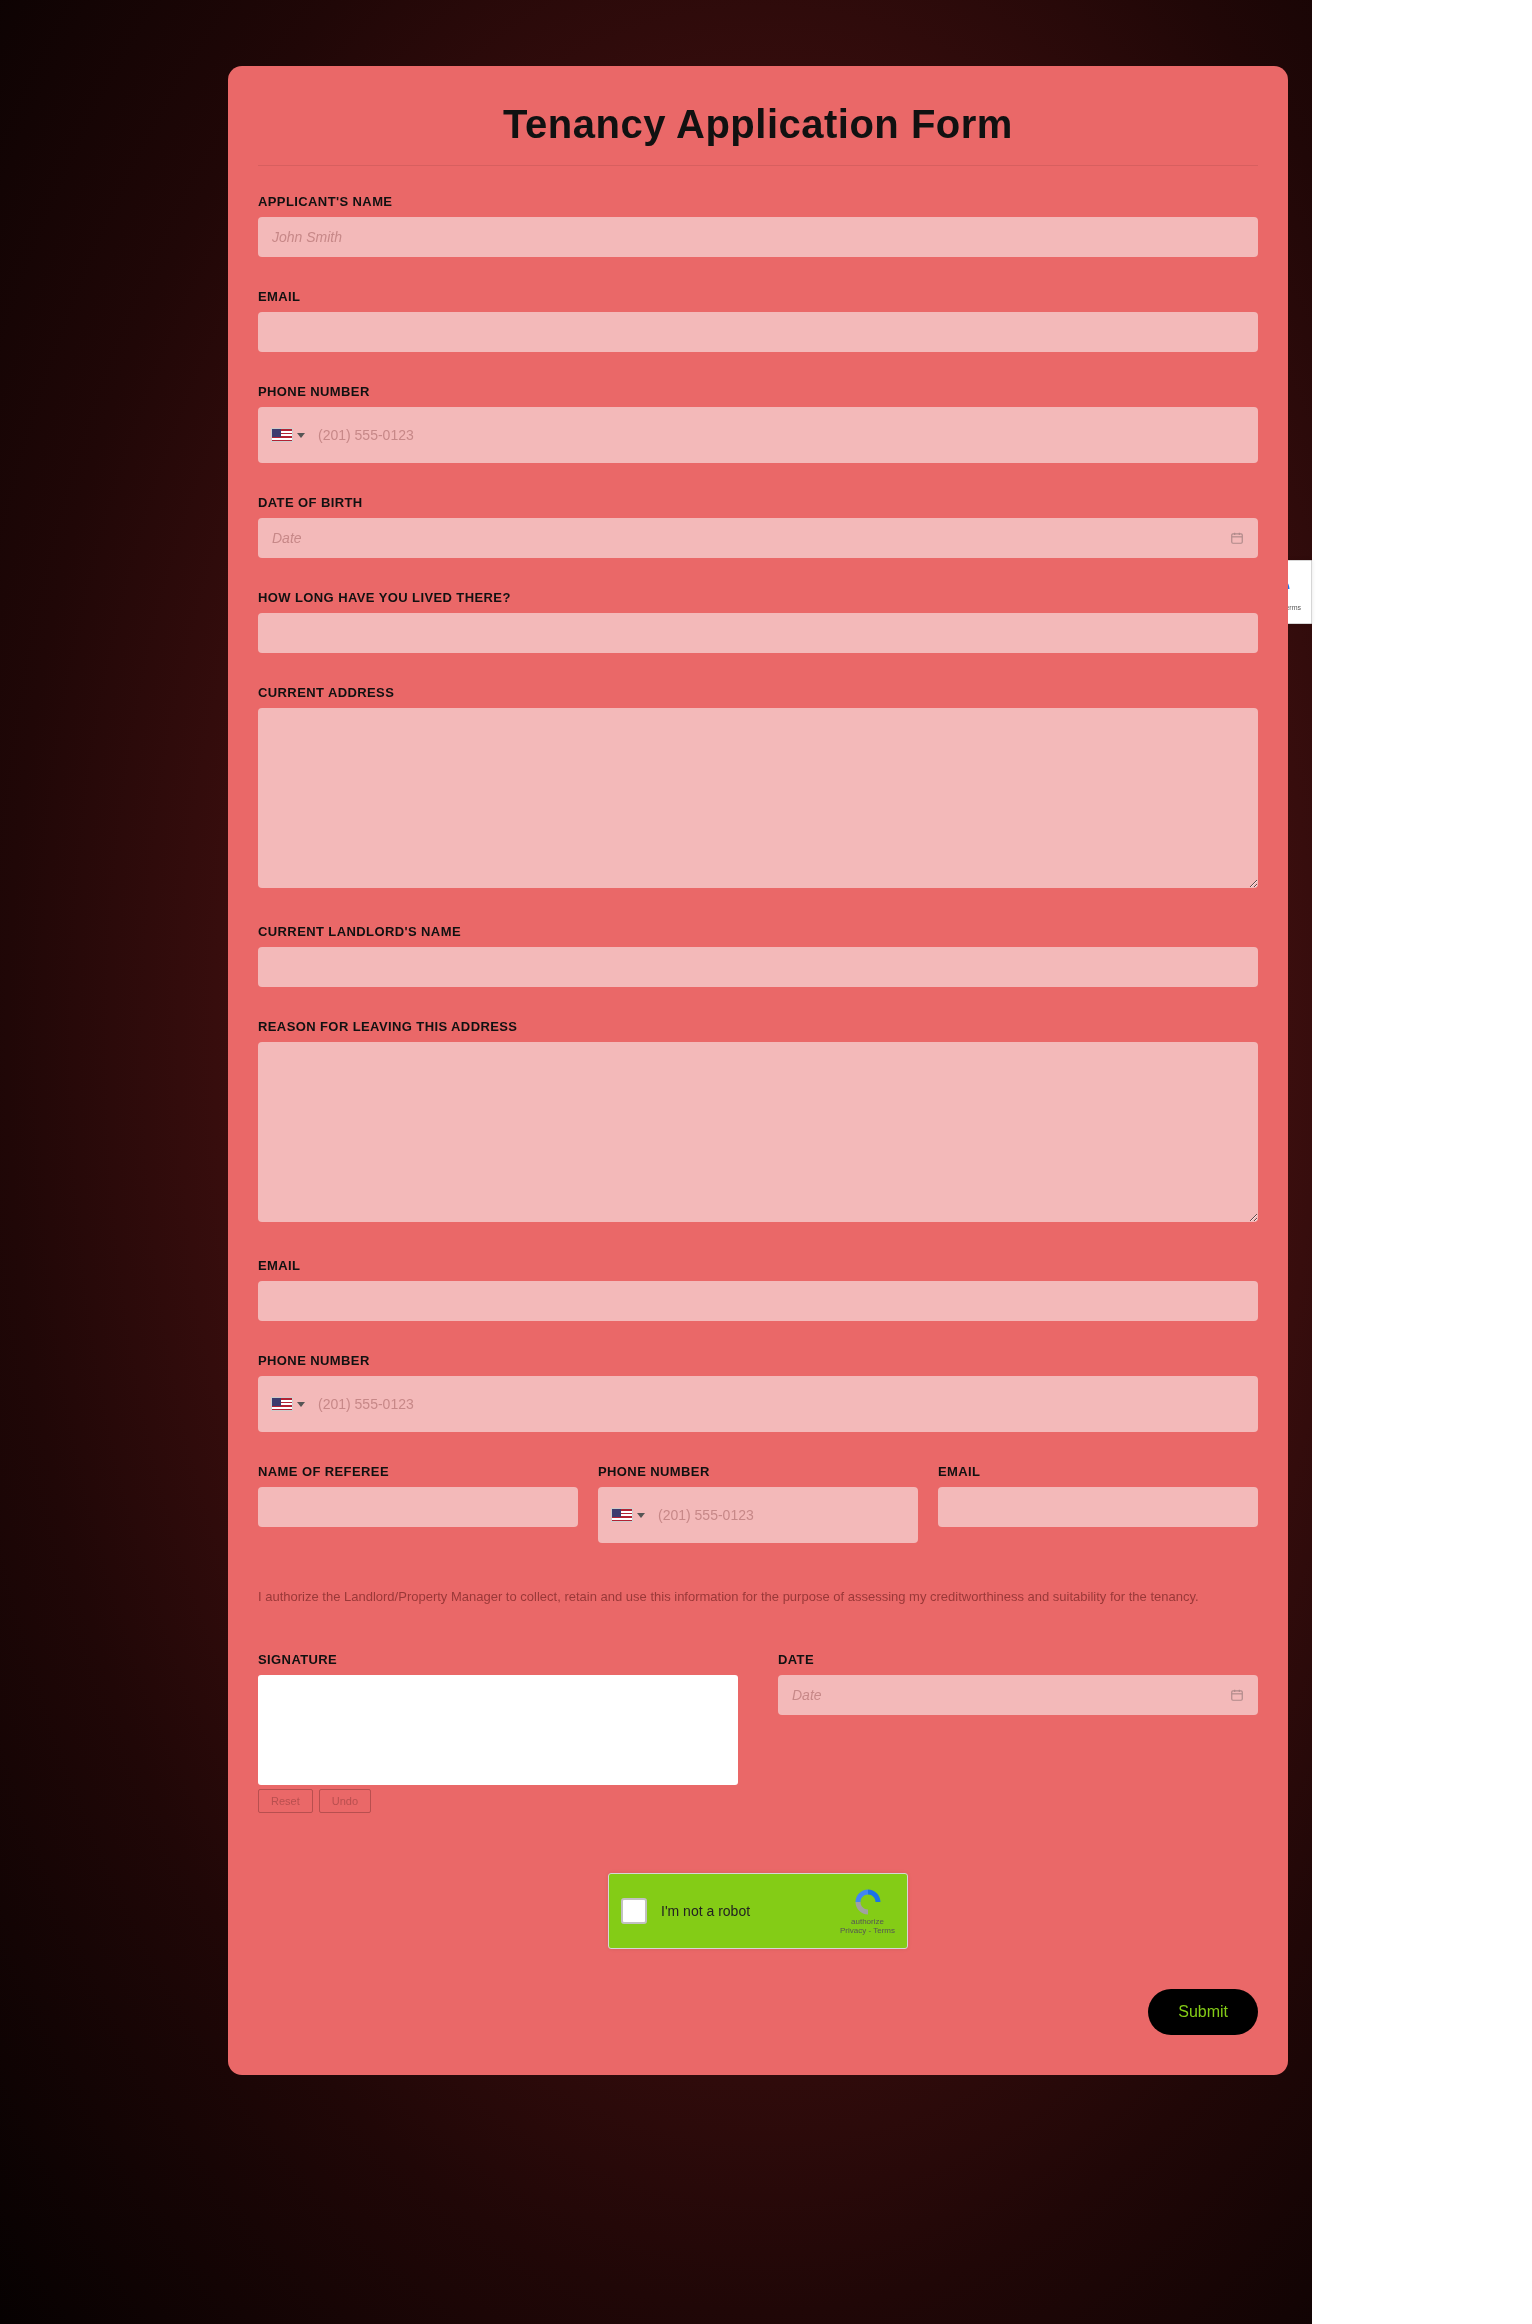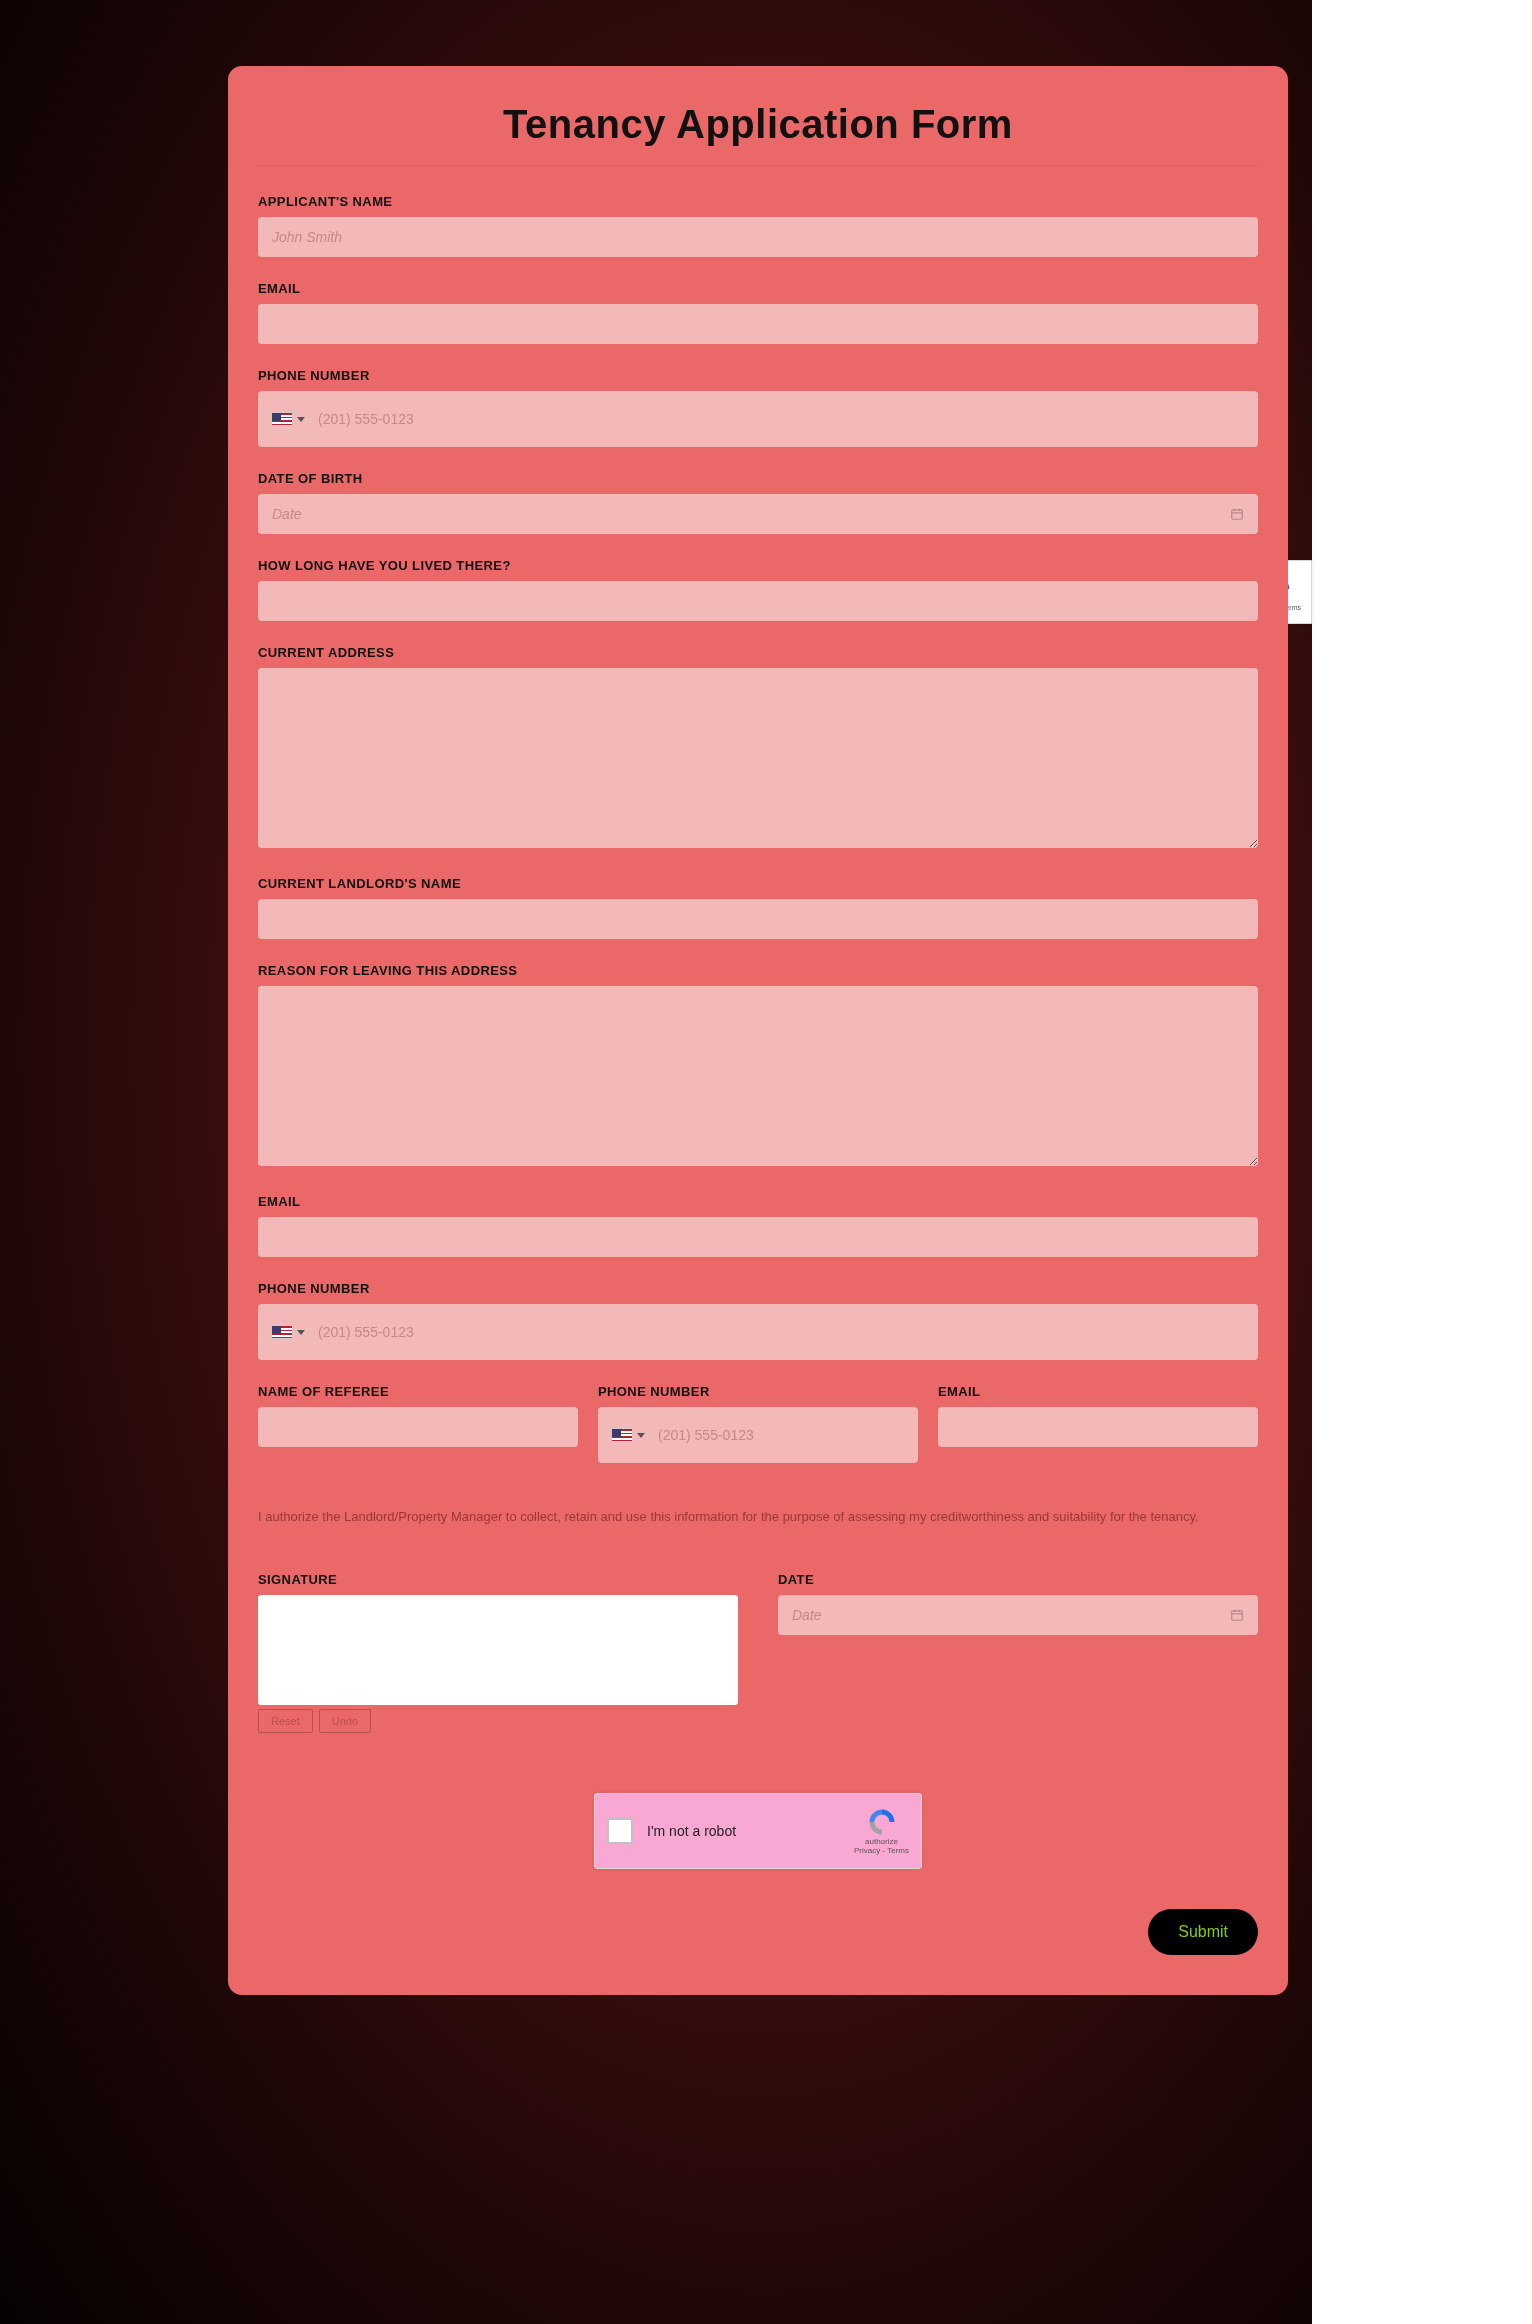--- a/index.html
+++ b/index.html
@@ -49,21 +49,21 @@
     text-align: center;
     font-size: 40px;
     font-weight: 600;
     color: #111;
     padding: 6px 0 18px 0;
     border-bottom: 1px solid rgba(0,0,0,.08);
     margin-bottom: 28px;
     letter-spacing: .5px;
     font-family: "Trebuchet MS", -apple-system, sans-serif;
   }
-  .field-group { margin-bottom: 24px; }
+  .field-group { margin-bottom: 32px; }
   .field-label {
     font-size: 13px;
     font-weight: 700;
     letter-spacing: .4px;
     color: #111;
     margin-bottom: 8px;
     text-transform: uppercase;
   }
   .text-input, .textarea-input {
     width: 100%;
@@ -127,21 +127,21 @@
     color: #b84f4f;
     font-size: 11px;
     padding: 5px 12px;
     border-radius: 2px;
     cursor: pointer;
   }
   .captcha-area {
     display: flex; justify-content: center; margin: 60px 0 40px 0;
   }
   .captcha-box {
-    width: 328px; height: 76px; background: #f9a8d4;
+    width: 300px; height: 76px; background: #84cc16;
     border: 1px solid #d6d6d6; border-radius: 3px;
     display: flex; align-items: center; padding: 0 12px;
     box-shadow: 0 0 4px rgba(0,0,0,.08);
   }
   .captcha-check {
     width: 26px; height: 26px; border: 2px solid #c1c1c1;
     border-radius: 3px; background: #fff; margin-right: 14px;
   }
   .captcha-label { font-size: 14px; color: #222; flex: 1; }
   .captcha-brand { display: flex; flex-direction: column; align-items: center; font-size: 8px; color: #555; }

